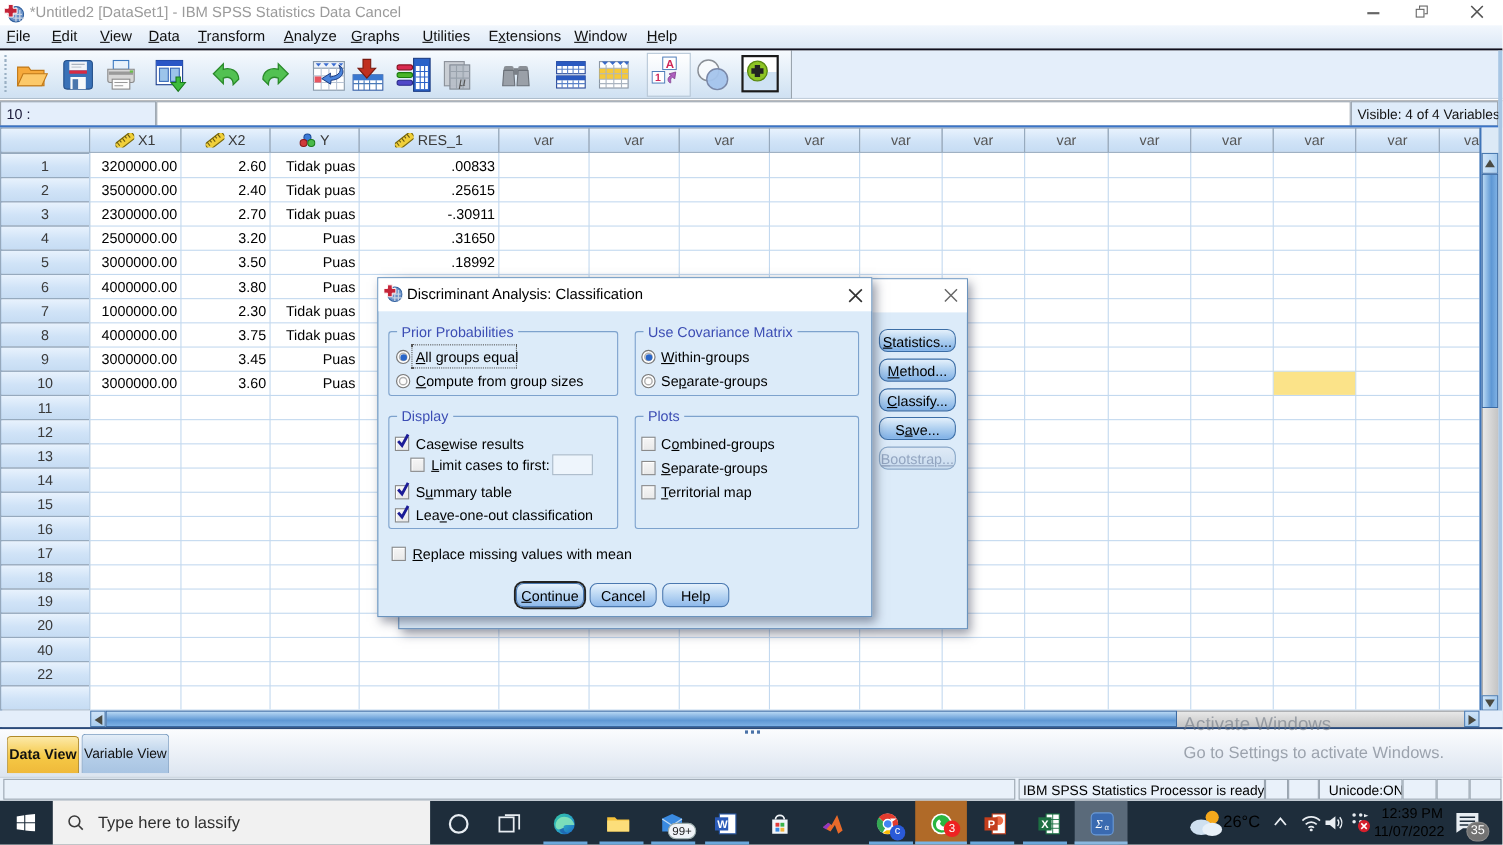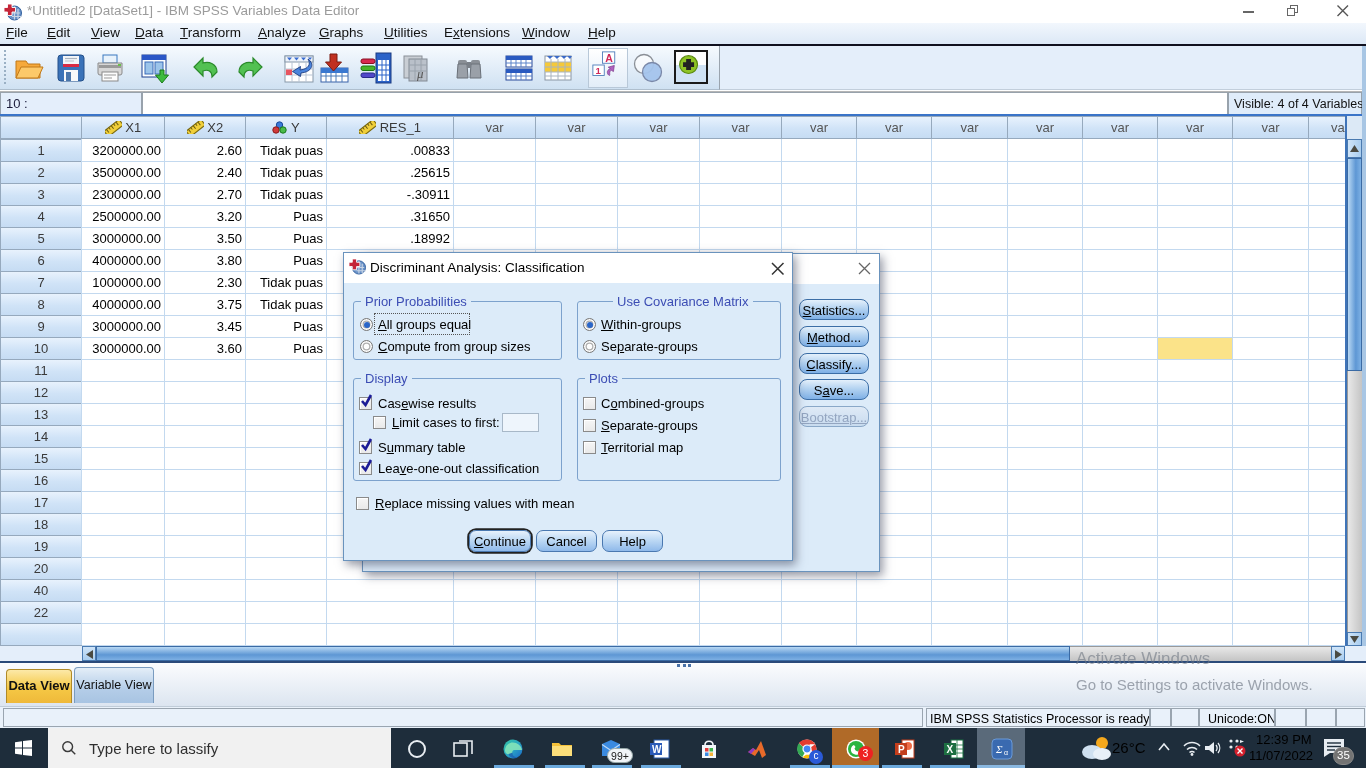--- a/index.html
+++ b/index.html
@@ -39,21 +39,21 @@
 </head>
 <body>
 
 <div class="abs" id="titlebar"></div>
 <svg class="abs" style="left:4px;top:3px" width="18" height="18" viewBox="0 0 18 18">
 <circle cx="10.5" cy="10" r="7" fill="#6a92c8"></circle>
 <circle cx="10.5" cy="10" r="7" fill="none" stroke="#31609e" stroke-width="1"></circle>
 <path d="M5 10 h11 M8 13.5 h10 M7 7 h3 M10.5 3.5 v13 M14 6 v10" stroke="#c8d4e4" stroke-width="1.2" fill="none"></path>
 <path d="M3.5 1 h4.5 v3.5 h3.5 v4.5 h-3.5 v3.5 H3.5 v-3.5 H0 v-4.5 h3.5 z" fill="#c42438" stroke="#fff" stroke-width="0.9"></path>
 </svg>
-<div class="abs" id="titletext">*Untitled2 [DataSet1] - IBM SPSS Variables Data Editor</div>
+<div class="abs" id="titletext">*Untitled2 [DataSet1] - IBM SPSS Statistics Data Cancel</div>
 <div class="abs" style="left:1243px;top:11px;width:11px;height:2px;background:#666;"></div>
 <div class="abs" style="left:1290px;top:5px;width:8px;height:8px;border:1px solid #666;background:#fff;"></div>
 <div class="abs" style="left:1287px;top:8px;width:8px;height:8px;border:1px solid #666;background:#fff;"></div>
 <svg class="abs" style="left:1336px;top:4px" width="14" height="14">
     <path d="M1.5 1.5 L12 12 M12 1.5 L1.5 12" stroke="#555" stroke-width="1.4"></path>
   </svg>
 <div class="abs" id="menubar"></div>
 <div class="abs" id="menuline"></div>
 <div class="menuitem" style="left:6px"><u>F</u>ile</div>
 <div class="menuitem" style="left:47px"><u>E</u>dit</div>
@@ -434,21 +434,21 @@
     <path d="M1 1 L12.5 12.5 M12.5 1 L1 12.5" stroke="#333" stroke-width="1.5"></path>
   </svg>
 <div class="groupbox" style="left:353px;top:301px;width:209px;height:59px;"></div>
 <div class="grouplabel" style="left:361px;top:294px;">Prior Probabilities</div>
 <div class="radio sel" style="left:360px;top:318px;"></div>
 <div class="abs" style="left:375px;top:314px;width:94px;height:20px;outline:1px dotted #555;"></div>
 <div class="ctl" style="left:378px;top:317px;"><u>A</u>ll groups equal</div>
 <div class="radio" style="left:360px;top:340px;"></div>
 <div class="ctl" style="left:378px;top:339px;"><u>C</u>ompute from group sizes</div>
 <div class="groupbox" style="left:577px;top:301px;width:204px;height:59px;"></div>
-<div class="grouplabel" style="left:585px;top:294px;margin-left:28px;">Use Covariance Matrix</div>
+<div class="grouplabel" style="left:585px;top:294px;">Use Covariance Matrix</div>
 <div class="radio sel" style="left:583px;top:318px;"></div>
 <div class="ctl" style="left:601px;top:317px;"><u>W</u>ithin-groups</div>
 <div class="radio" style="left:583px;top:340px;"></div>
 <div class="ctl" style="left:601px;top:339px;">Se<u>p</u>arate-groups</div>
 <div class="groupbox" style="left:353px;top:378px;width:209px;height:103px;"></div>
 <div class="grouplabel" style="left:361px;top:371px;">Display</div>
 <div class="cb" style="left:359px;top:397px"></div>
 <svg class="abs" style="left:359px;top:393px" width="15" height="16">
     <path d="M3 8 l3.5 4 L12 2" fill="none" stroke="#1c1c96" stroke-width="2.6"></path>
   </svg>

